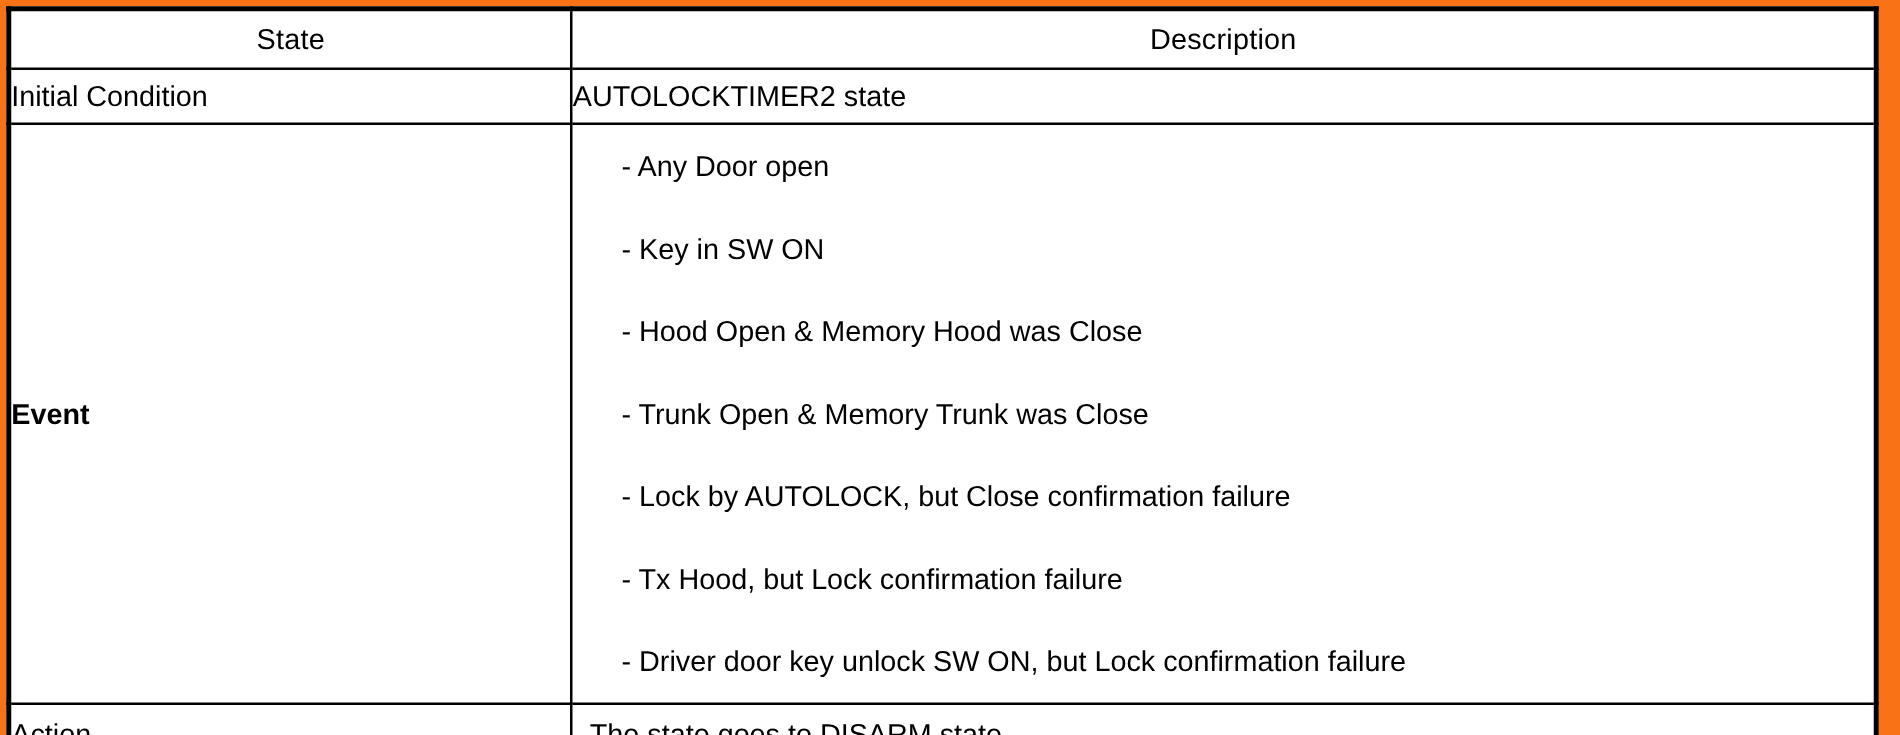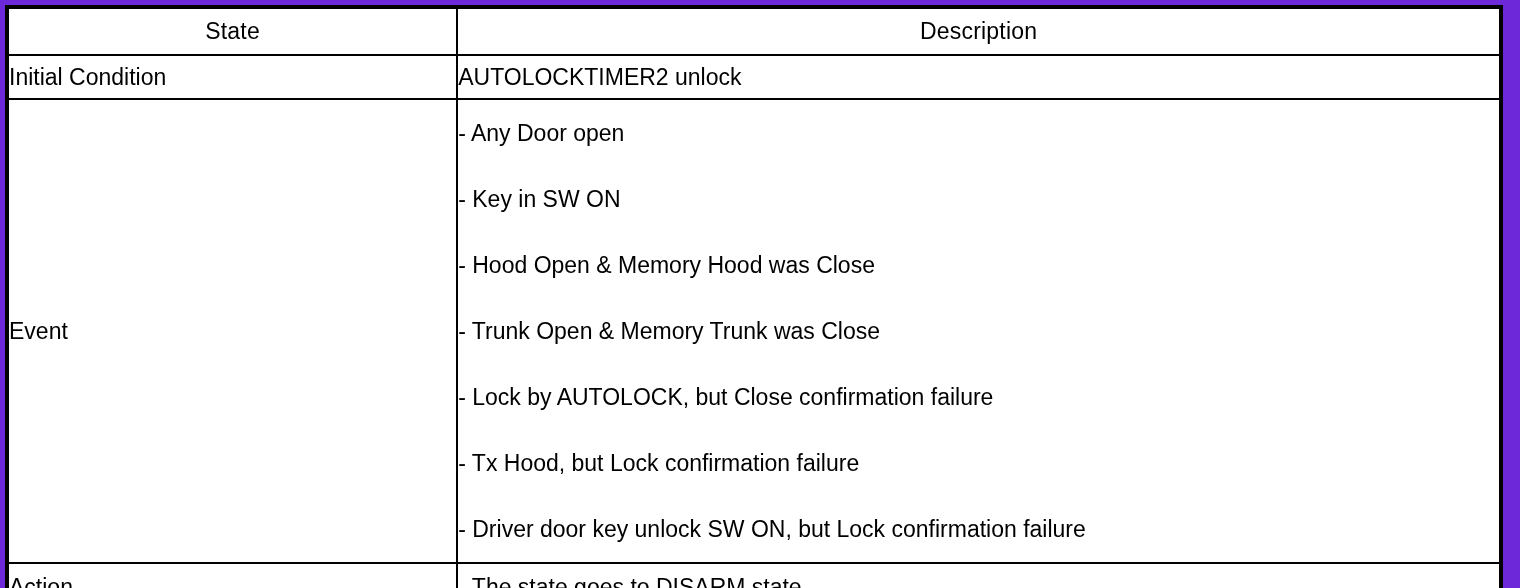--- a/index.html
+++ b/index.html
@@ -12,21 +12,21 @@
     height: 588px;
     overflow: hidden;
     font-family: "Liberation Sans", sans-serif;
     color: #000000;
   }
 
   .sheet {
     position: relative;
     width: 1520px;
     height: 588px;
-    background: #6d28d9;
+    background: #f97316;
   }
 
   .spec-table {
     position: absolute;
     left: 5px;
     top: 5px;
     width: 1498px;
     height: 578px;
     box-sizing: border-box;
     border: 4px solid #000000;
@@ -73,24 +73,26 @@
   .row-initial .desc-cell { line-height: 42px; }
 
   .row-action td { height: 46px; }
   .row-action .state-cell,
   .row-action .desc-cell { line-height: 46px; }
 
   
   .row-event td { height: 436px; }
   .row-event .state-cell {
     vertical-align: middle;
+    font-weight: bold;
   }
   .row-event .desc-cell {
     vertical-align: top;
     padding-top: 0;
+    padding-left: 39px;
   }
 
   .event-list {
     list-style: none;
     margin: 0;
     padding: 0;
   }
   .event-list li {
     height: 66px;
     line-height: 66px;
@@ -110,21 +112,21 @@
     </colgroup>
     <tbody>
 
       <tr class="row-header">
         <td class="hdr-cell">State</td>
         <td class="hdr-cell">Description</td>
       </tr>
 
       <tr class="row-initial">
         <td class="state-cell">Initial Condition</td>
-        <td class="desc-cell">AUTOLOCKTIMER2 unlock</td>
+        <td class="desc-cell">AUTOLOCKTIMER2 state</td>
       </tr>
 
       <tr class="row-event">
         <td class="state-cell">Event</td>
         <td class="desc-cell">
           <ul class="event-list">
             <li>-  Any Door open</li>
             <li>-  Key in SW ON</li>
             <li>-  Hood Open &amp; Memory Hood was Close</li>
             <li>-  Trunk Open &amp; Memory Trunk was Close</li>

